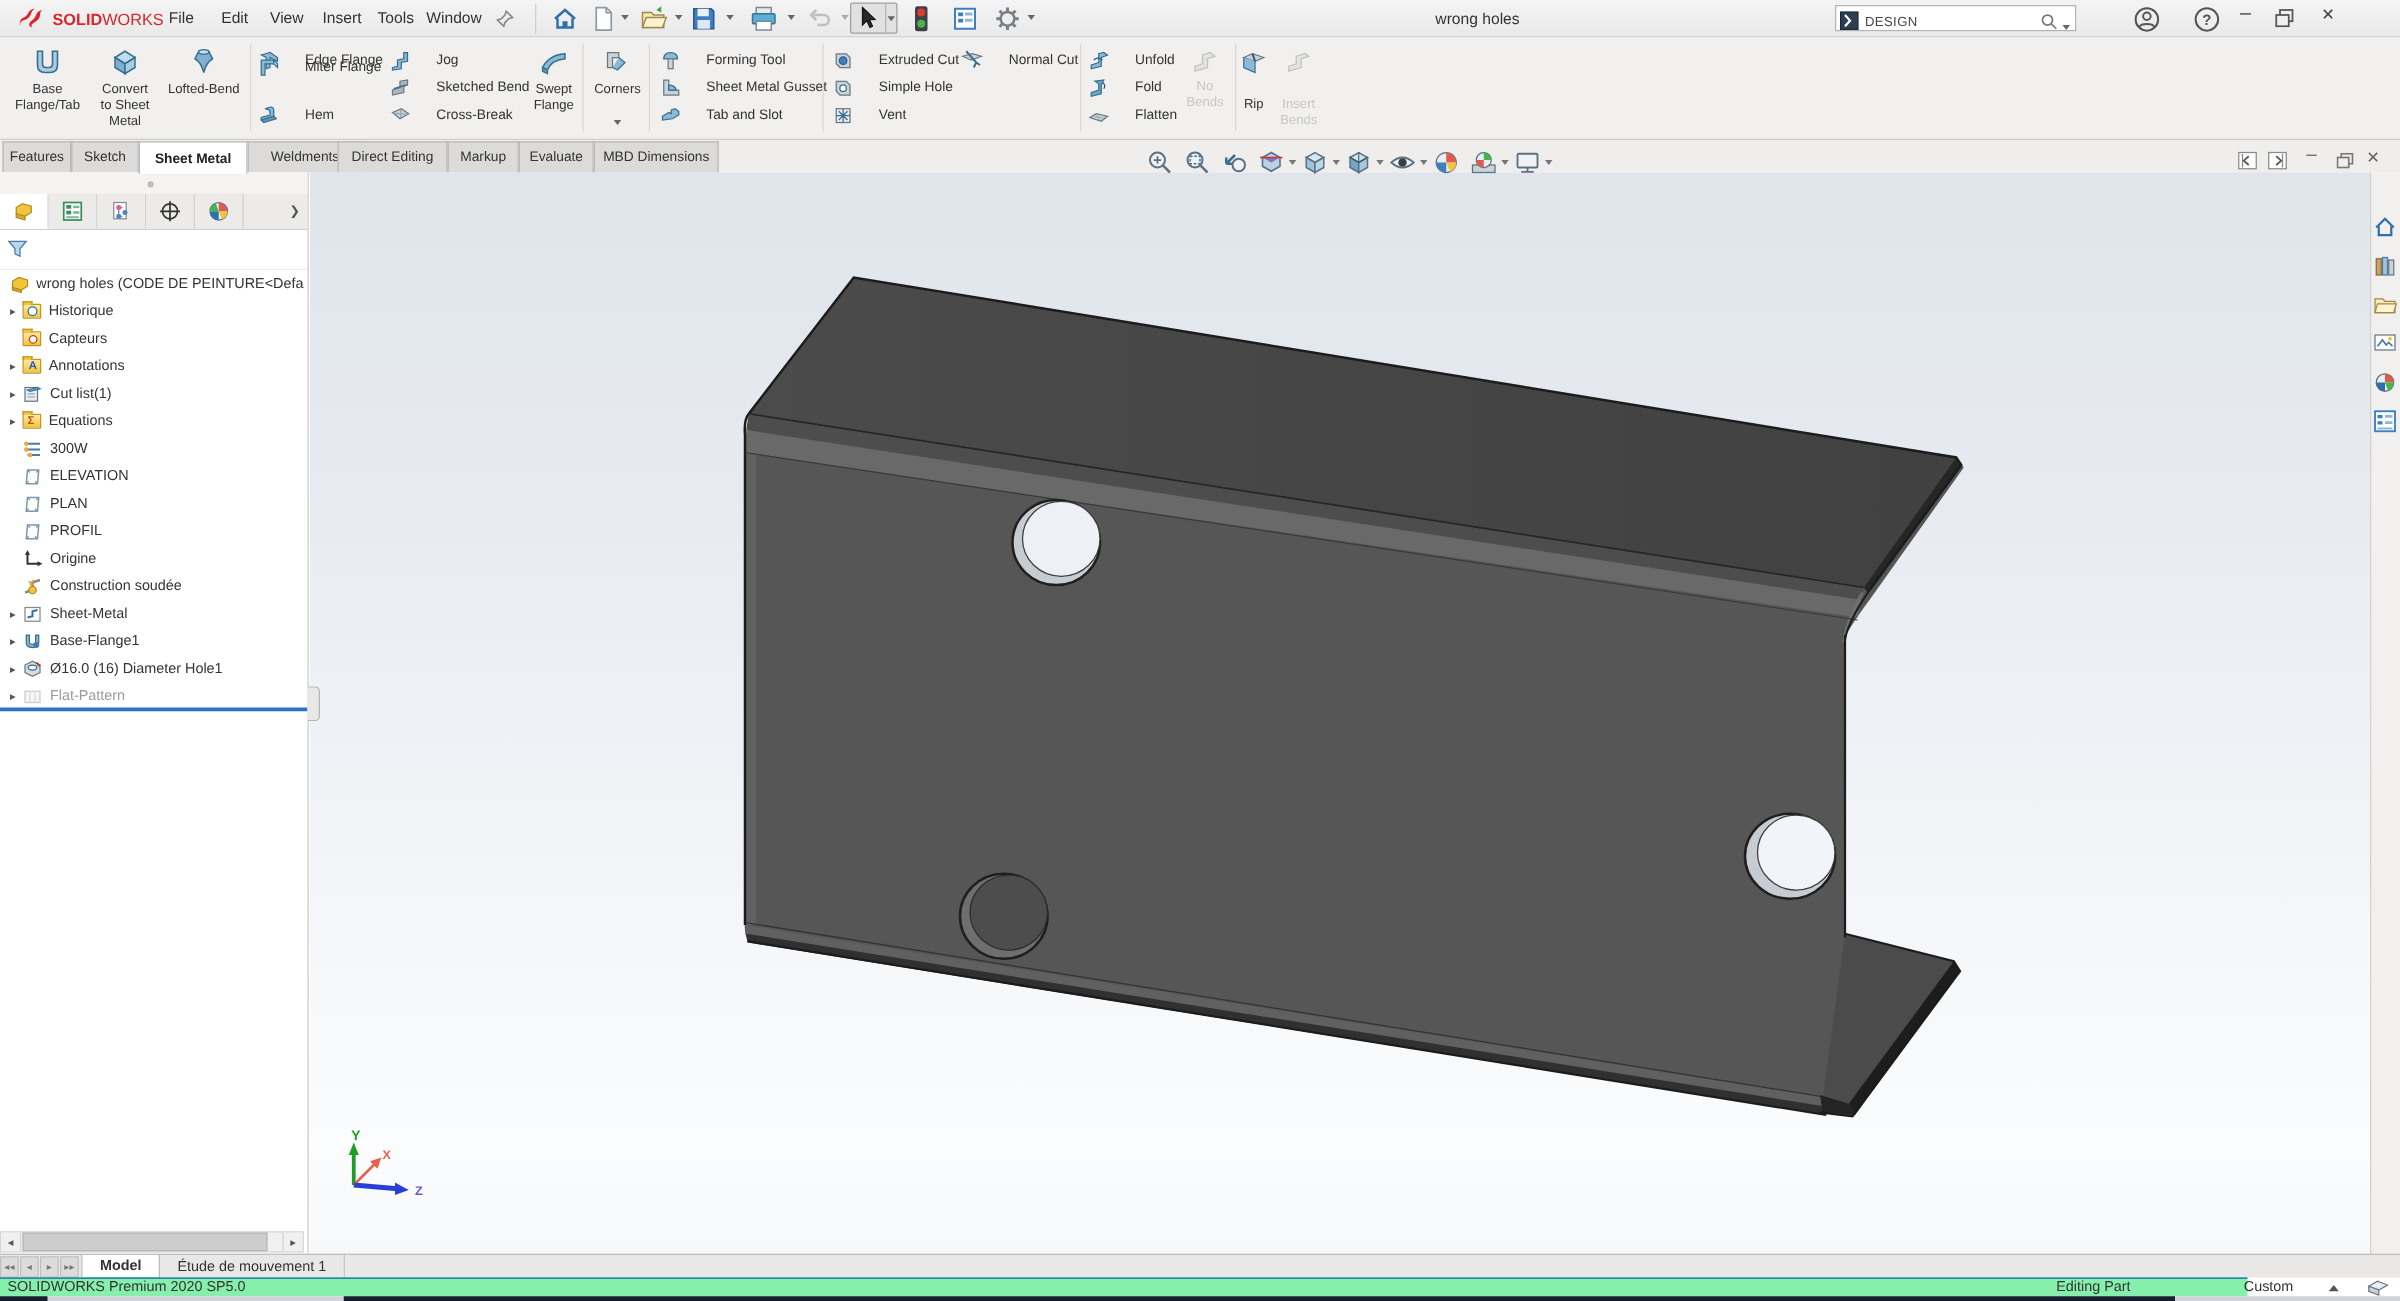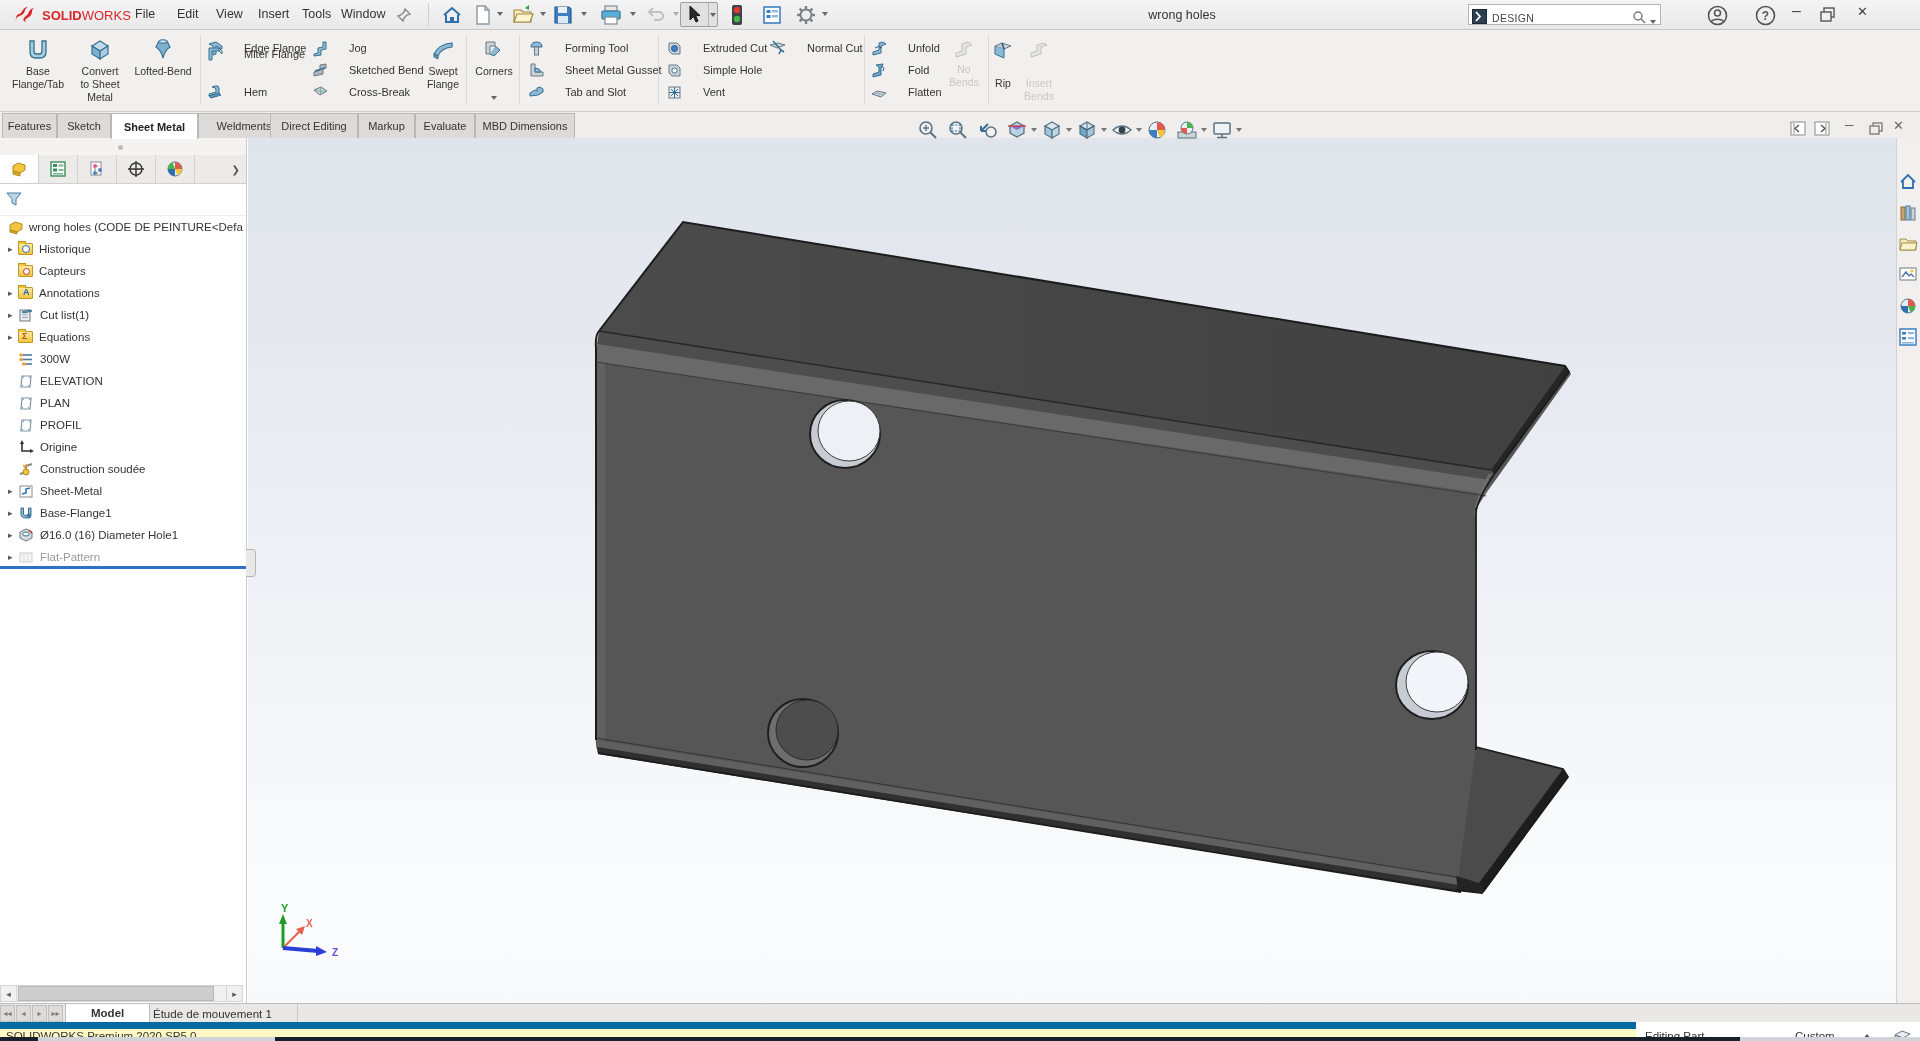--- a/index.html
+++ b/index.html
@@ -45,23 +45,23 @@
 #lp-hscroll{position:absolute;left:0;top:847px;width:243px;height:17px;background:#f0f0f0;border:1px solid #d5d5d5;display:flex}
 .scrbtn{width:16px;height:15px;background:#f0f0f0;color:#555;font-size:9px;display:flex;align-items:center;justify-content:center;flex:none}
 #lp-thumb{margin-left:1px;width:196px;height:15px;background:#cdcdcd;border:1px solid #b8b8b8}
 #splitter{position:absolute;left:246px;top:549px;width:10px;height:28px;background:#e9e8e7;border:1px solid #b5b5b5;border-left:none;border-radius:0 4px 4px 0;z-index:6}
 #viewport{position:absolute;left:248px;top:138px;width:1648px;height:865px;background:linear-gradient(to bottom,#e0e4eb 0%,#e7ebf1 30%,#f3f5f8 65%,#fbfcfd 90%,#f7f8fa 100%)}
 #taskpane{position:absolute;left:1896px;top:138px;width:24px;height:865px;background:#f1f0ee;border-left:1px solid #d2d1d0}
 .tpico{margin:3px 1px;width:20px;height:22px}
 
 #doctabs{position:absolute;left:0;top:1003px;width:1920px;height:19px;background:#e9e8e7;border-top:1px solid #bdbdbd}
 .navb{position:absolute;top:1px;width:15px;height:17px;background:#dddcdb;border:1px solid #c0c0c0;color:#777;font-size:8px;display:flex;align-items:center;justify-content:center}
-.dtab{position:absolute;top:0;height:19px;padding:0 25px;font-size:11.5px;color:#333;display:flex;align-items:center;border-right:1px solid #c6c6c6}
+.dtab{position:absolute;top:0;height:19px;padding:0 14px;font-size:11.5px;color:#333;display:flex;align-items:center;border-right:1px solid #c6c6c6}
 .dtab.active{background:#fff;border:1px solid #bdbdbd;border-top:none;font-weight:bold}
-#statusbar{position:absolute;left:0;top:1022px;width:1636px;height:15px;background:#fef9c3;border-top:7px solid #0369a1;font-size:11.5px;color:#333}
+#statusbar{position:absolute;left:0;top:1022px;width:1798px;height:15px;background:#86efac;border-top:1px solid #0369a1;font-size:11.5px;color:#333}
 #bottomstrip{position:absolute;left:0;top:1037px;width:1920px;height:4px;background:#d0d3d7}
 .bseg{position:absolute;top:0;height:4px;background:#18202e}
 
 .tfolder{width:15px;height:12px;background:linear-gradient(#ffe9a0,#f2c53d);border:1px solid #bf9727;border-radius:1px;position:relative}
 .tfolder::before{content:"";position:absolute;left:-1px;top:-3px;width:6px;height:2px;background:#f2c53d;border:1px solid #bf9727;border-bottom:none}
 .tglyph{position:absolute;left:2px;top:-1px;font-size:9px;font-weight:bold;color:#1f5fbf}
 </style>
 </head>
 <body>
 

